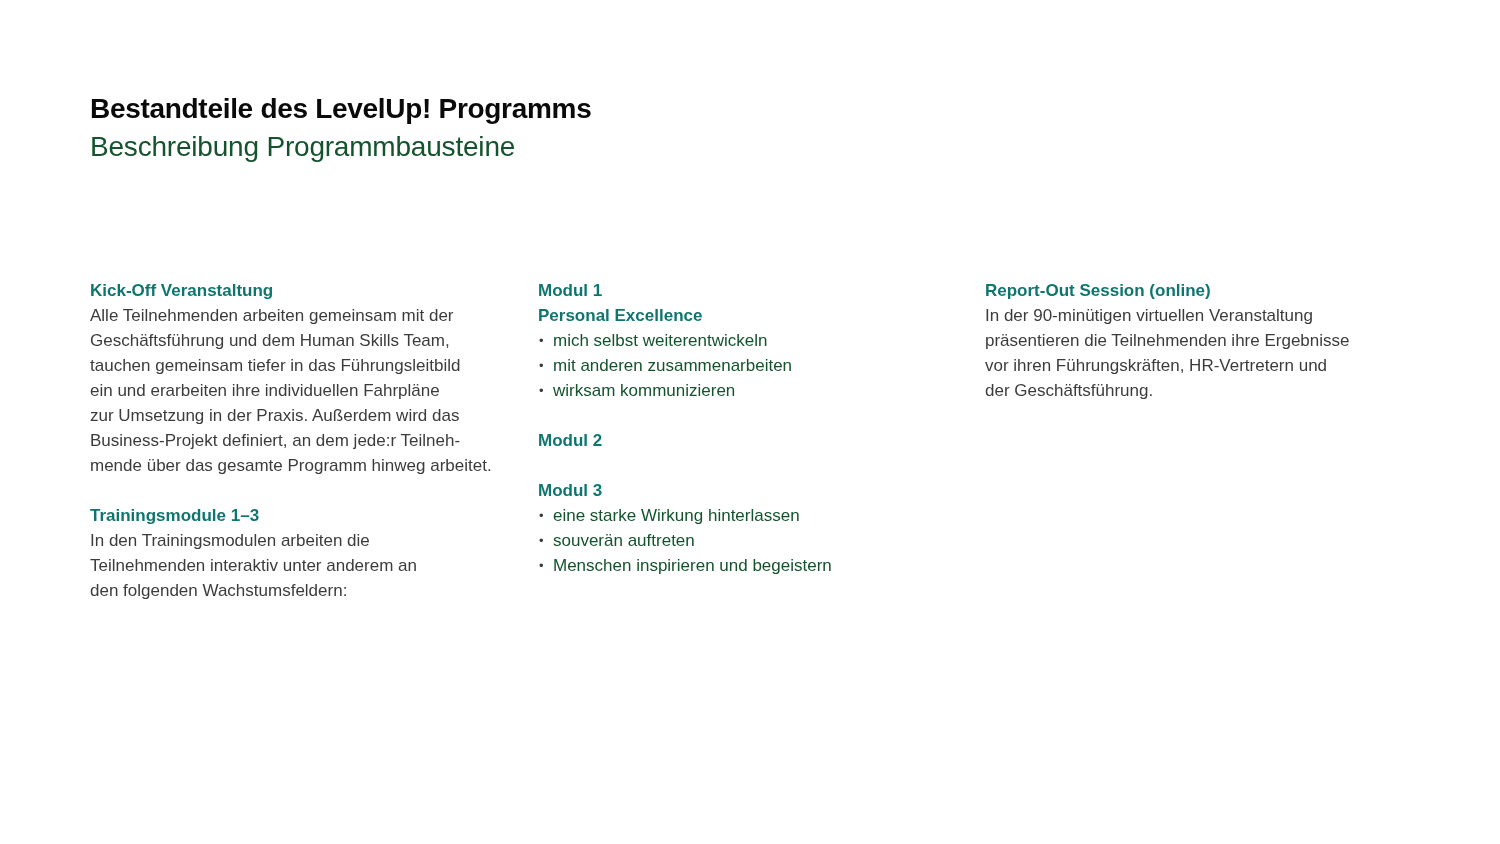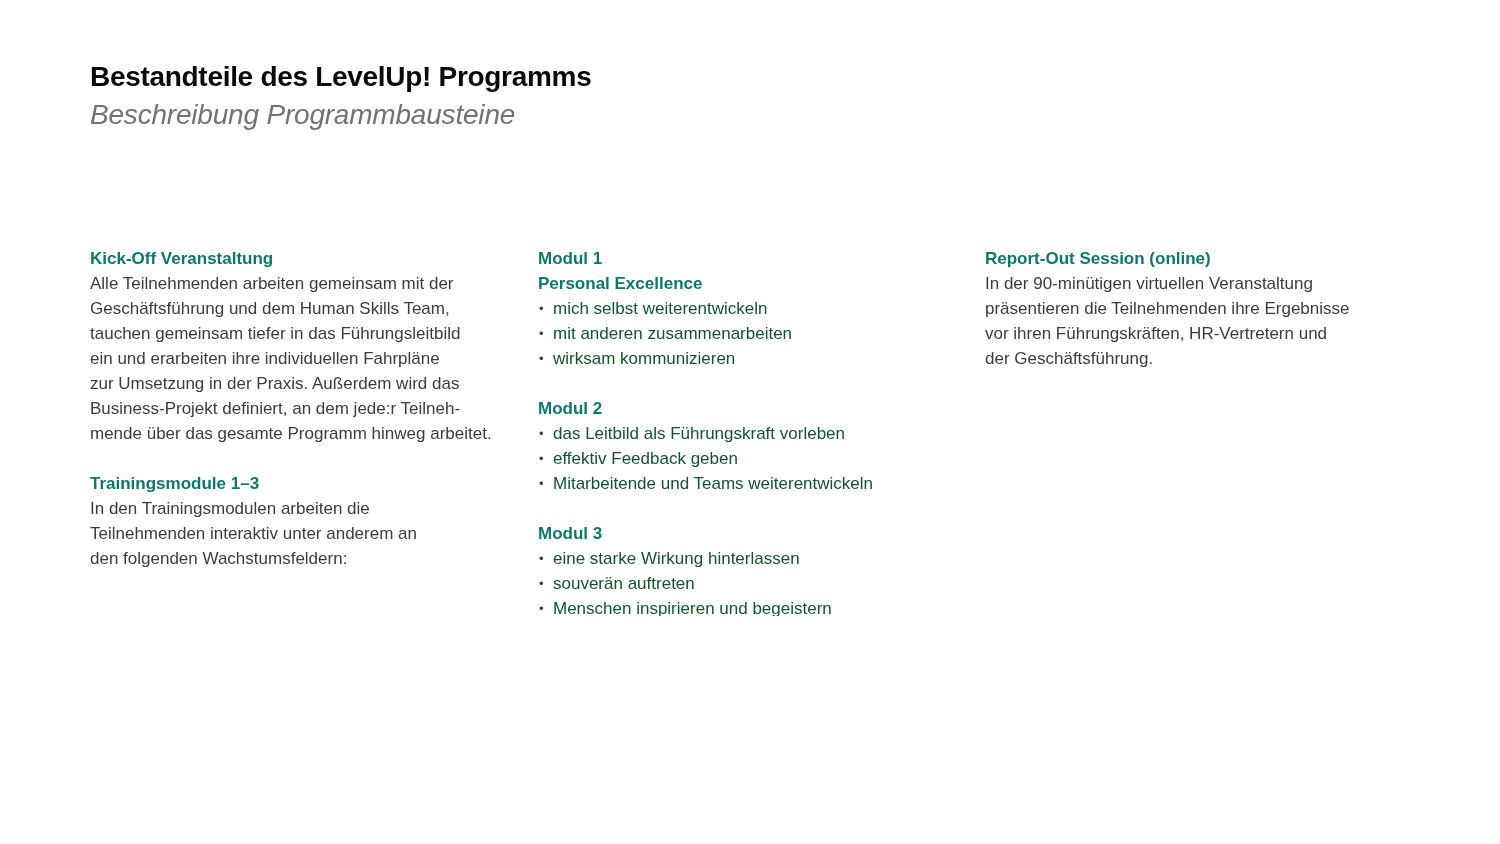--- a/index.html
+++ b/index.html
@@ -3,38 +3,38 @@
 <meta charset="utf-8">
 <style>
   html, body { margin: 0; padding: 0; background: #ffffff; }
   .slide {
     position: relative;
     width: 1500px;
     height: 616px;
     background: #ffffff;
     font-family: "Liberation Sans", sans-serif;
     overflow: hidden;
+    margin-top: 32px;
   }
   .header { position: absolute; left: 90px; top: 60px; }
   .title {
     margin: 0;
     font-size: 28px;
     line-height: 33px;
     font-weight: 700;
     letter-spacing: -0.3px;
     color: #0a0a0a;
   }
   .subtitle {
     margin: 5px 0 0 0;
     font-size: 28px;
     line-height: 33px;
     font-weight: 400;
     letter-spacing: -0.2px;
-    color: #737373;
-    font-style: italic;
+    color: #14532d;
   }
   .col {
     position: absolute;
     top: 246px;
     width: 440px;
     font-size: 17px;
     line-height: 25px;
   }
   .col-1 { left: 90px; }
   .col-2 { left: 538px; }
@@ -118,25 +118,20 @@
       <h3>Modul 1</h3>
       <h3>Personal Excellence</h3>
       <ul>
         <li>mich selbst weiterentwickeln</li>
         <li>mit anderen zusammenarbeiten</li>
         <li>wirksam kommunizieren</li>
       </ul>
     </div>
     <div class="block">
       <h3>Modul 2</h3>
-      <ul>
-        <li>das Leitbild als Führungskraft vorleben</li>
-        <li>effektiv Feedback geben</li>
-        <li>Mitarbeitende und Teams weiterentwickeln</li>
-      </ul>
     </div>
     <div class="block">
       <h3>Modul 3</h3>
       <ul>
         <li>eine starke Wirkung hinterlassen</li>
         <li>souverän auftreten</li>
         <li>Menschen inspirieren und begeistern</li>
       </ul>
     </div>
   </div>

